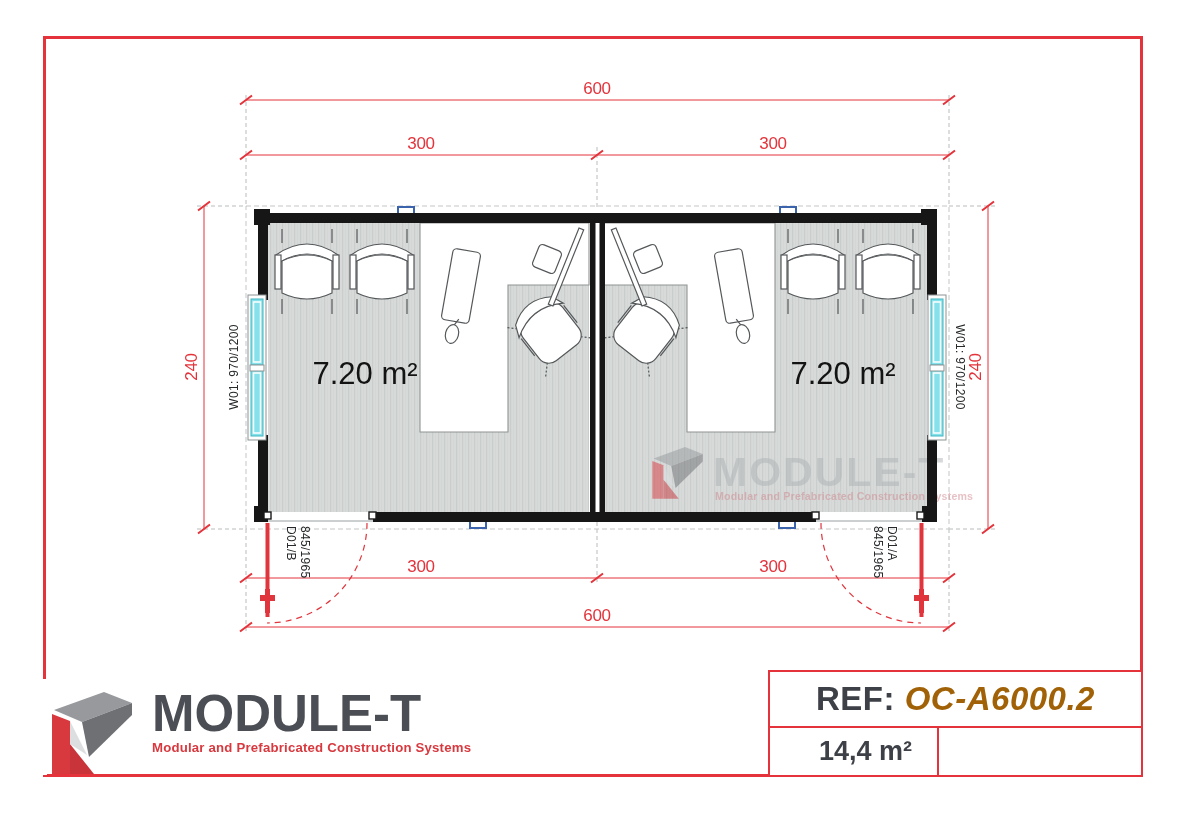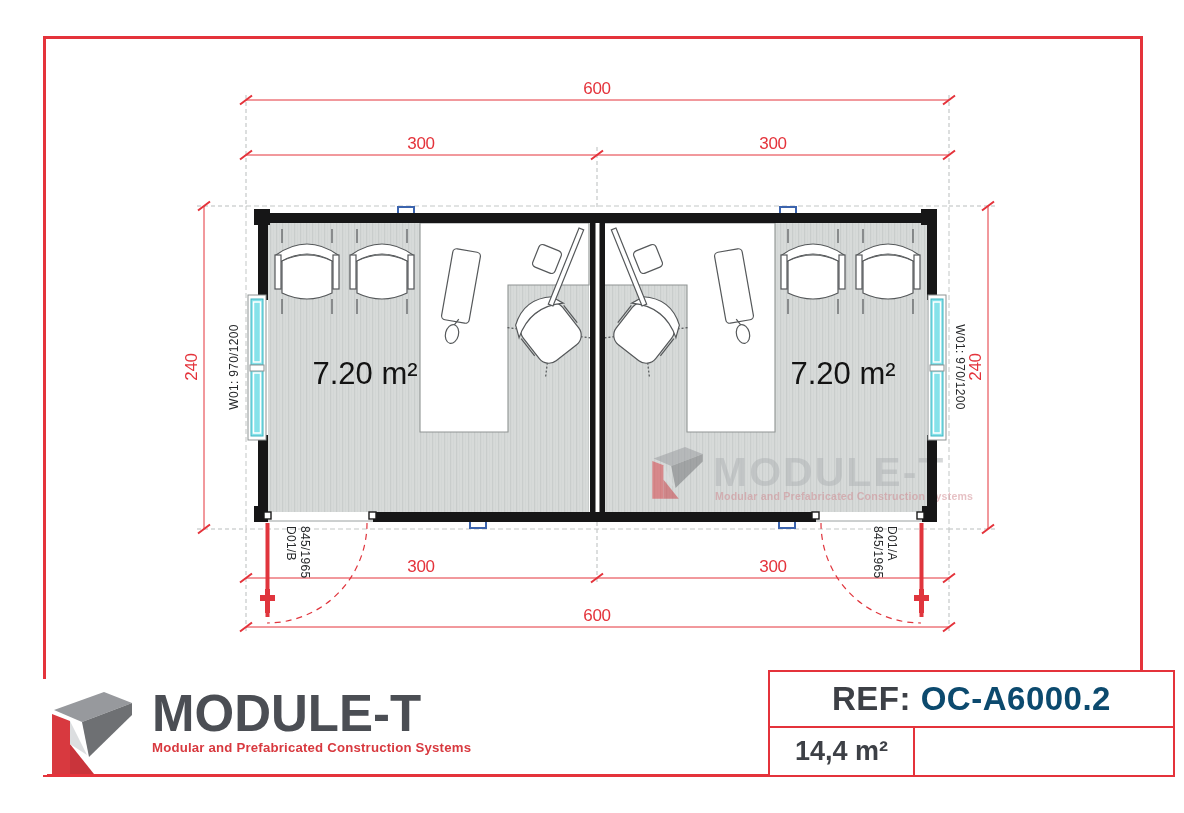--- a/index.html
+++ b/index.html
@@ -31,26 +31,26 @@
   .thresh{stroke:#9aa0a0;stroke-width:1;}
   .wframe{fill:#fff;stroke:#8e9393;stroke-width:1;}
   .wglass{fill:#86e2ea;stroke:#3fb5c1;stroke-width:1;}
   .winner{fill:none;stroke:#ffffff;stroke-width:1.5;}
   .wm-brand{font-size:41px;font-weight:bold;fill:#aeb2b4;letter-spacing:2px;}
   .wm-tag{font-size:10.6px;font-weight:bold;fill:#cf858c;letter-spacing:0.2px;}
   
   #footer-logo-text{left:152px;top:689px;}
   #footer-brand{font-size:51px;line-height:50px;font-weight:bold;color:#4b4e54;letter-spacing:0px;}
   #footer-tagline{font-size:13.2px;font-weight:bold;color:#d8393f;margin-top:1px;letter-spacing:0.2px;}
-  #ref-box{left:768px;top:670px;width:407px;height:107px;background:#fff;
+  #ref-box{left:768px;top:670px;width:375px;height:107px;background:#fff;
     border:2px solid #e4333b;box-sizing:border-box;display:flex;flex-direction:column;}
   #ref-row{flex:1;border-bottom:2px solid #e4333b;display:flex;align-items:center;justify-content:center;
     font-size:33px;font-weight:bold;color:#3d4046;letter-spacing:0.5px;white-space:pre;}
-  #ref-row .red{color:#0c4a6e;}
-  #spec-row{height:47px;display:flex;}
+  #ref-row .red{color:#a16207;font-style:italic;}
+  #spec-row{height:47px;display:flex;margin-left:24px;}
   #spec-area{width:143px;border-right:2px solid #e4333b;display:flex;align-items:center;justify-content:center;
     font-size:27px;font-weight:bold;color:#3d4046;}
   #spec-size{flex:1;display:flex;align-items:center;justify-content:center;
     font-size:27px;font-weight:bold;color:#3d4046;}
 </style>
 </head>
 <body>
 
 <div class="abs" id="page-border"></div>
 

